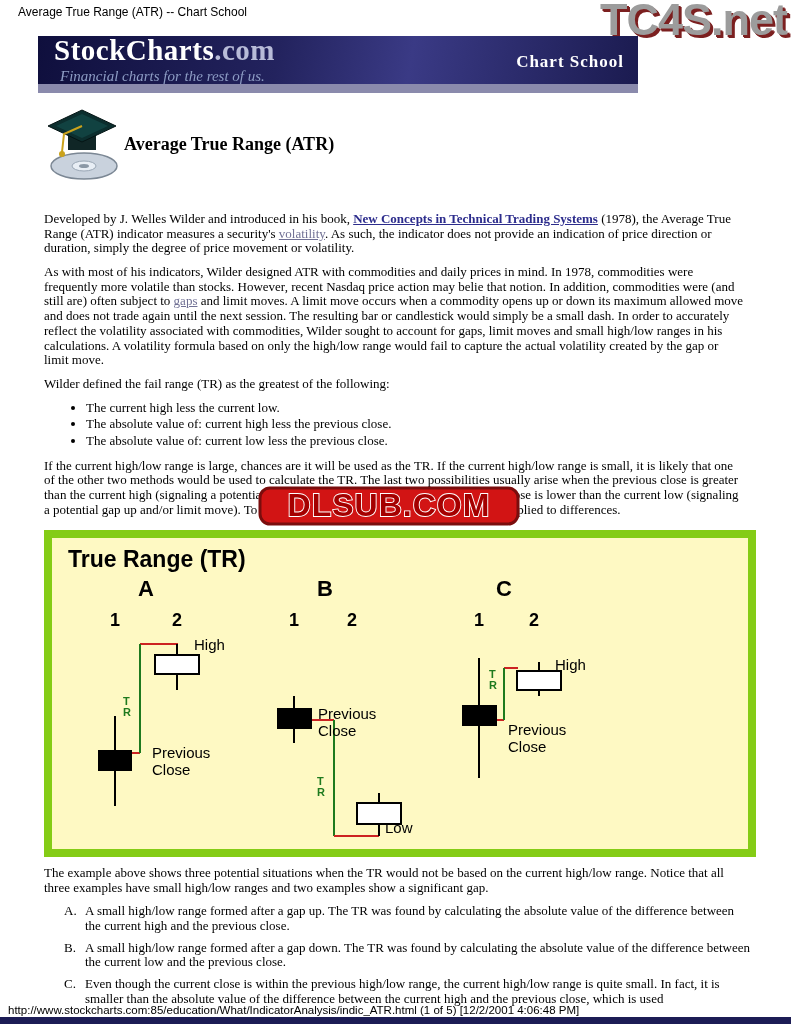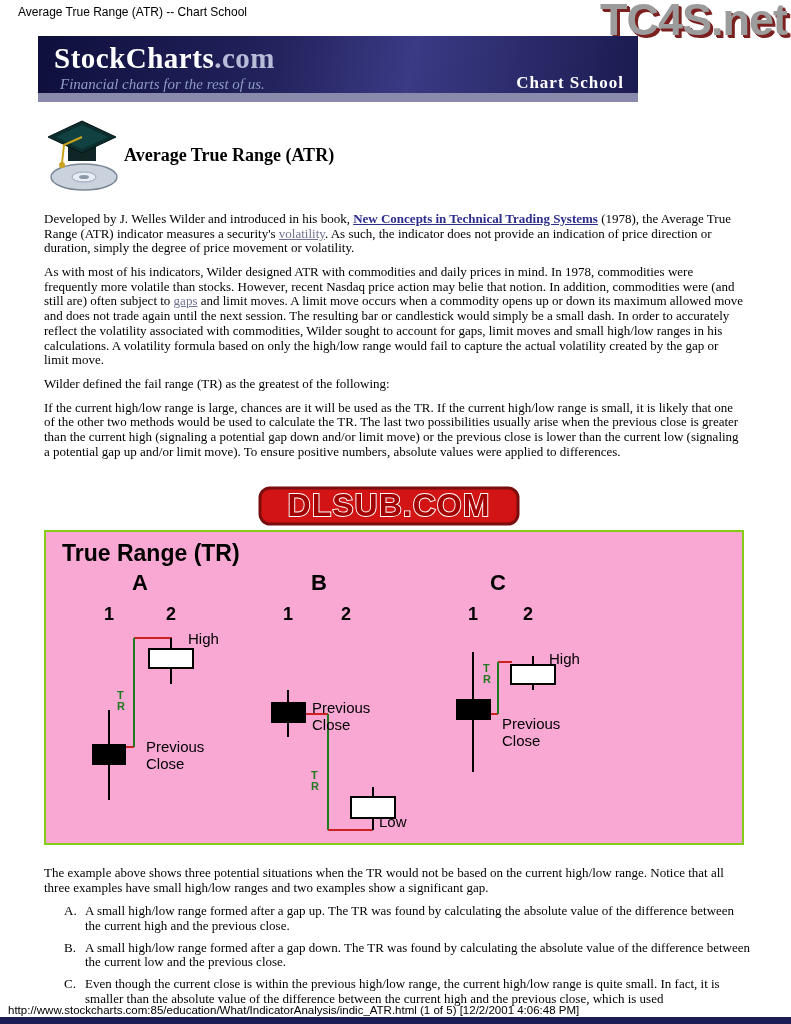--- a/index.html
+++ b/index.html
@@ -13,48 +13,48 @@
 
   
   .tc4s { position:absolute; top:-3px; right:4px; line-height:1;
           font-family:"Liberation Sans", sans-serif; font-weight:900; font-size:45px; letter-spacing:-1px;
           color:#9c9c9c; text-shadow:2px 2px 0 #7c2020, 3px 3px 0 #7c2020; }
   .dlsub { position:absolute; top:486px; left:258px; }
   .tradersxtreme { position:absolute; top:980px; left:466px; filter:drop-shadow(1px 1px 0 rgba(180,0,0,.45)); }
 
   
   .banner { position:absolute; top:36px; left:38px; width:600px; }
-  .banner-main { height:57px; display:flex; justify-content:space-between; align-items:flex-end;
+  .banner-main { height:48px; display:flex; justify-content:space-between; align-items:flex-start;
                  padding:0 14px 0 16px; box-sizing:border-box;
                  background:linear-gradient(100deg,#0f0f3d 0%,#23235e 40%,#3a3a85 62%,#1b1b50 100%); }
   .logo-text { font-weight:bold; font-size:29px; color:#fff; line-height:1; letter-spacing:.5px; }
   .logo-com { color:#b8bcd8; }
   .tagline { font-style:italic; font-size:15px; color:#8d9cc4; margin:3px 0 0 6px; }
   .chart-school { font-weight:bold; font-size:17px; color:#fff; letter-spacing:1px; margin-top:16px; }
   .banner-strip { height:9px; background:#8a8aac; }
 
   
-  .title-row { position:absolute; top:115px; left:44px; display:flex; align-items:center; }
+  .title-row { position:absolute; top:104px; left:44px; display:flex; align-items:center; }
   .cap-icon { width:76px; height:80px; }
   .article-title { font-size:18px; font-weight:bold; margin:0 0 0 4px; }
 
   
   .content1 { position:absolute; top:212px; left:44px; width:702px; font-size:13px; line-height:1.13; }
   .content2 { position:absolute; top:866px; left:44px; width:708px; font-size:13px; line-height:1.13; }
   .content1 p, .content2 p { margin:0 0 9px 0; }
   a.link-bold { color:#2c2c8c; font-weight:bold; text-decoration:underline; cursor:pointer; }
   a.link { color:#707094; text-decoration:underline; cursor:pointer; }
   ul.tr-list { margin:4px 0 10px 0; padding-left:42px; }
   ul.tr-list li { margin-bottom:2px; }
   .abc-item { position:relative; padding-left:41px; margin-top:7px; }
   .abc-marker { position:absolute; left:20px; top:0; }
 
   
   .diagram-box { position:absolute; top:530px; left:44px; width:696px; height:311px;
-                 border:2px solid #84cc16; background:#f9a8d4;
+                 border:8px solid #84cc16; background:#fef9c3;
                  font-family:"Liberation Sans","DejaVu Sans", sans-serif; }
   .diagram-svg { position:absolute; left:0; top:0; }
   .dlabel { position:absolute; color:#000; }
   .d-title { left:16px; top:8px; font-size:23px; font-weight:bold; }
   .d-group { top:38px; width:24px; text-align:center; font-size:22px; font-weight:bold; }
   .d-num { top:72px; width:20px; text-align:center; font-size:18px; font-weight:bold; }
   .d-ann { font-size:15px; }
   .pc { width:72px; line-height:1.12; }
   .tr-label { width:12px; word-break:break-all; line-height:1.02; font-size:11px; font-weight:bold; color:#1e7a1e; }
 </style>
@@ -92,20 +92,25 @@
     <h1 class="article-title">Average True Range (ATR)</h1>
   </div>
 
   <div class="content1">
     <p><span>Developed by J. Welles Wilder and introduced in his book, </span><a class="link-bold">New Concepts in Technical Trading Systems</a><span> (1978), the Average True Range (ATR) indicator measures a security's </span><a class="link">volatility</a><span>. As such, the indicator does not provide an indication of price direction or duration, simply the degree of price movement or volatility.</span></p>
 
     <p><span>As with most of his indicators, Wilder designed ATR with commodities and daily prices in mind. In 1978, commodities were frequently more volatile than stocks. However, recent Nasdaq price action may belie that notion. In addition, commodities were (and still are) often subject to </span><a class="link">gaps</a><span> and limit moves. A limit move occurs when a commodity opens up or down its maximum allowed move and does not trade again until the next session. The resulting bar or candlestick would simply be a small dash. In order to accurately reflect the volatility associated with commodities, Wilder sought to account for gaps, limit moves and small high/low ranges in his calculations. A volatility formula based on only the high/low range would fail to capture the actual volatility created by the gap or limit move.</span></p>
 
     <p>Wilder defined the fail range (TR) as the greatest of the following:</p>
 
+    <ul class="tr-list">
+      <li>The current high less the current low.</li>
+      <li>The absolute value of: current high less the previous close.</li>
+      <li>The absolute value of: current low less the previous close.</li>
+    </ul>
 
     <p>If the current high/low range is large, chances are it will be used as the TR. If the current high/low range is small, it is likely that one of the other two methods would be used to calculate the TR. The last two possibilities usually arise when the previous close is greater than the current high (signaling a potential gap down and/or limit move) or the previous close is lower than the current low (signaling a potential gap up and/or limit move). To ensure positive numbers, absolute values were applied to differences.</p>
   </div>
 
   <div class="dlsub">
     <svg width="262" height="40">
       <rect x="2" y="2" width="258" height="36" rx="10" fill="#d21414" stroke="#7a0d0d" stroke-width="3"></rect>
       <text x="131" y="30" text-anchor="middle" font-family="Liberation Sans, sans-serif" font-size="32" font-weight="bold" letter-spacing="1" fill="#a50000" stroke="#ffffff" stroke-width="1.8" paint-order="stroke">DLSUB.COM</text>
     </svg>
   </div>

